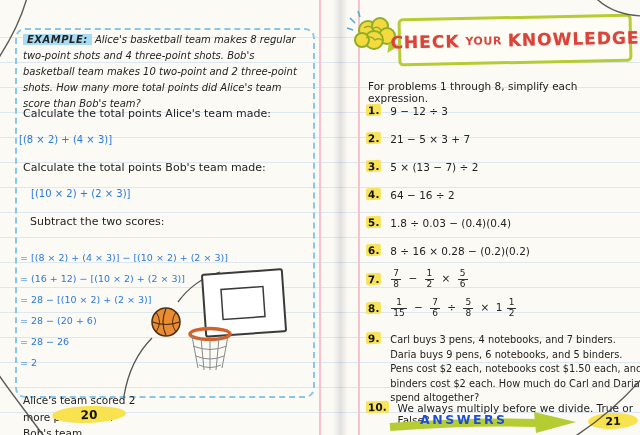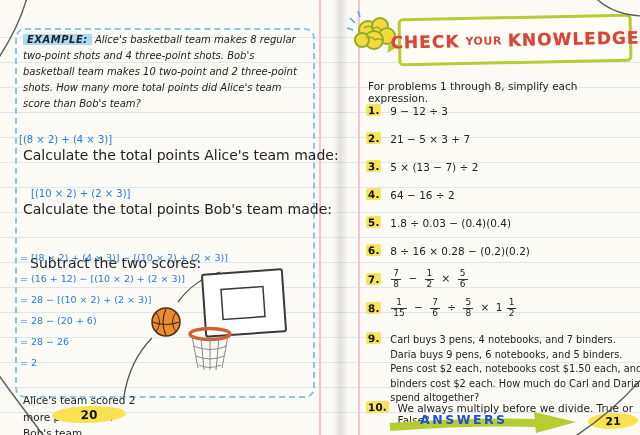--- a/index.html
+++ b/index.html
@@ -17,21 +17,21 @@
   .page-left{left:0;width:340px;}
   .page-right{left:340px;width:300px;}
 
   
   .example-box{position:absolute;left:15px;top:28px;width:296px;height:366px;
     border:2px dashed #88c6ea;border-radius:10px;}
   .para{position:absolute;font-size:10px;line-height:16px;font-style:italic;}
   .hl-label{background:#a9dcf3;font-weight:bold;padding:0 4px;letter-spacing:.5px;}
   .blue{color:#2a79de;}
   .expr{position:absolute;font-size:10px;font-weight:500;text-align:right;}
-  .label{position:absolute;font-size:14px;margin-top:40px;}
+  .label{position:absolute;font-size:11px;}
   .worklines{position:absolute;left:20px;top:247px;font-size:9.5px;line-height:21px;white-space:pre-line;}
   .conclusion{position:absolute;left:23px;top:344px;width:114px;font-size:10.5px;line-height:16.5px;margin-top:48px;}
   .page-badge{position:absolute;background:#f8e24f;border-radius:45% 55% 50% 50%/50%;
     transform:rotate(-2deg);display:flex;align-items:center;justify-content:center;
     font-weight:bold;font-size:12px;color:#111;}
 
   
   .kb-box{position:absolute;left:58px;top:16px;width:228px;height:42px;
     border:3px solid #b5cc33;border-radius:5px;transform:rotate(-1.2deg);
     display:flex;align-items:center;justify-content:center;gap:6px;background:#fdfdf6;}

